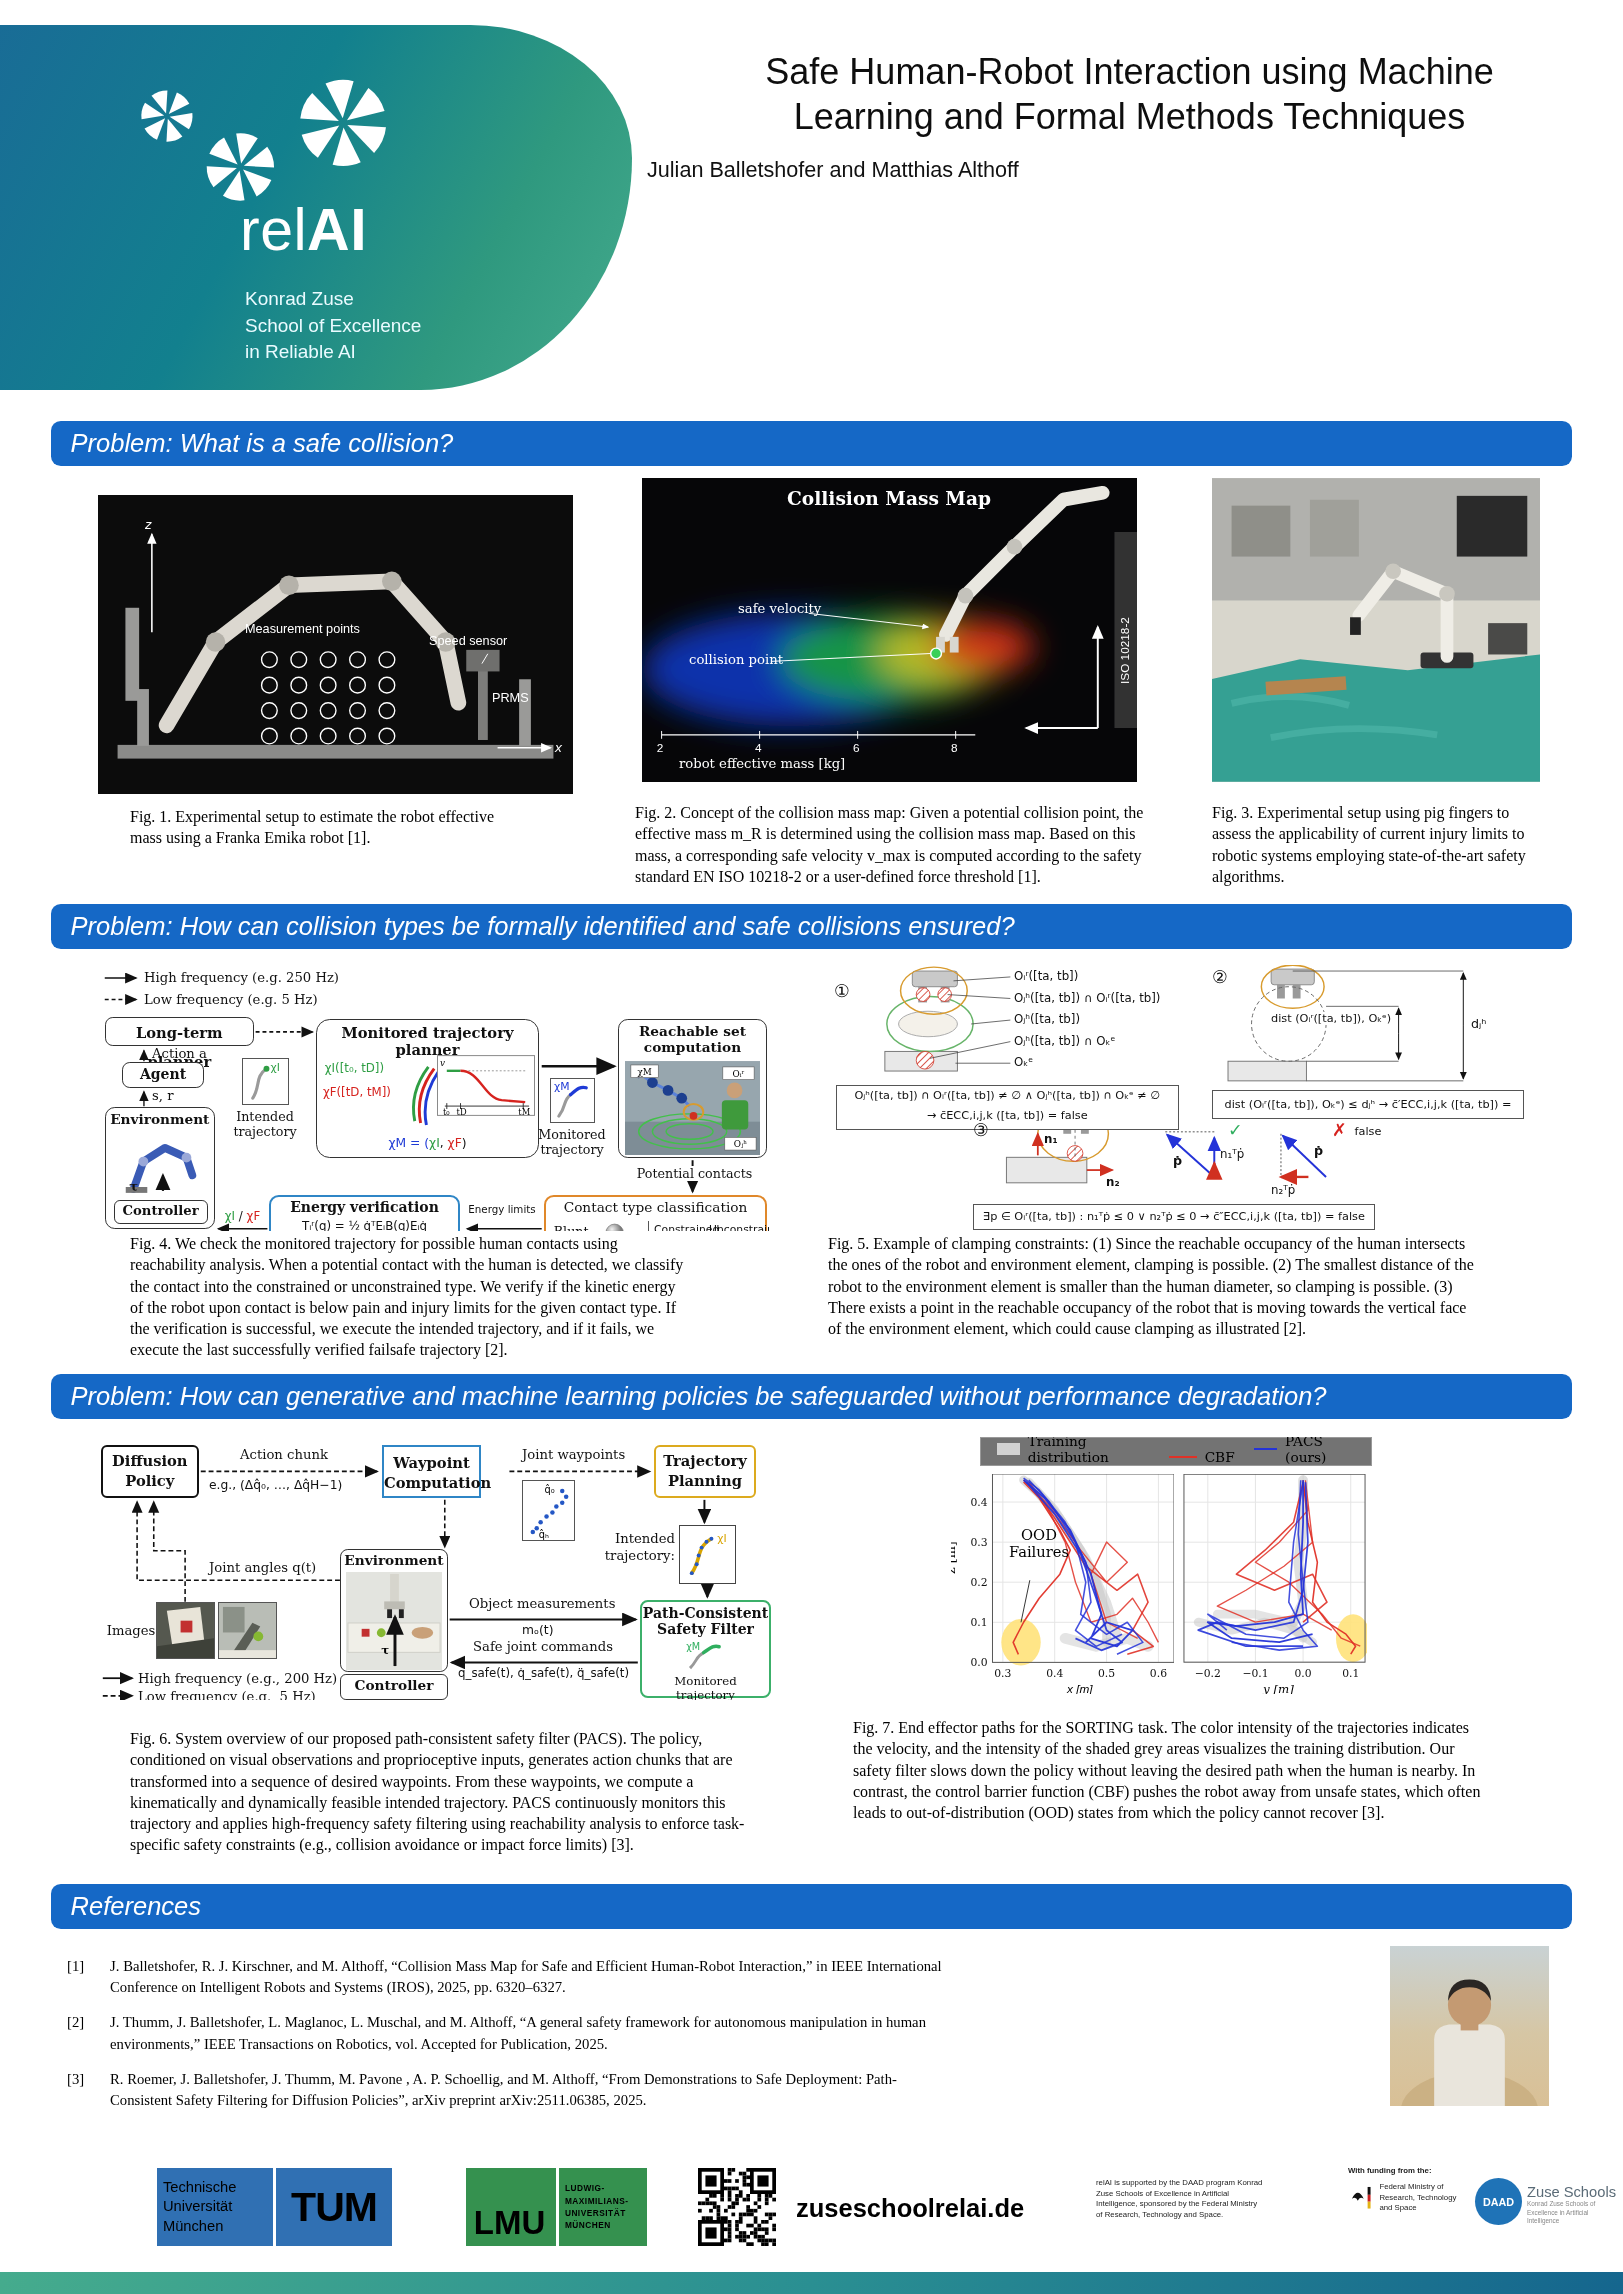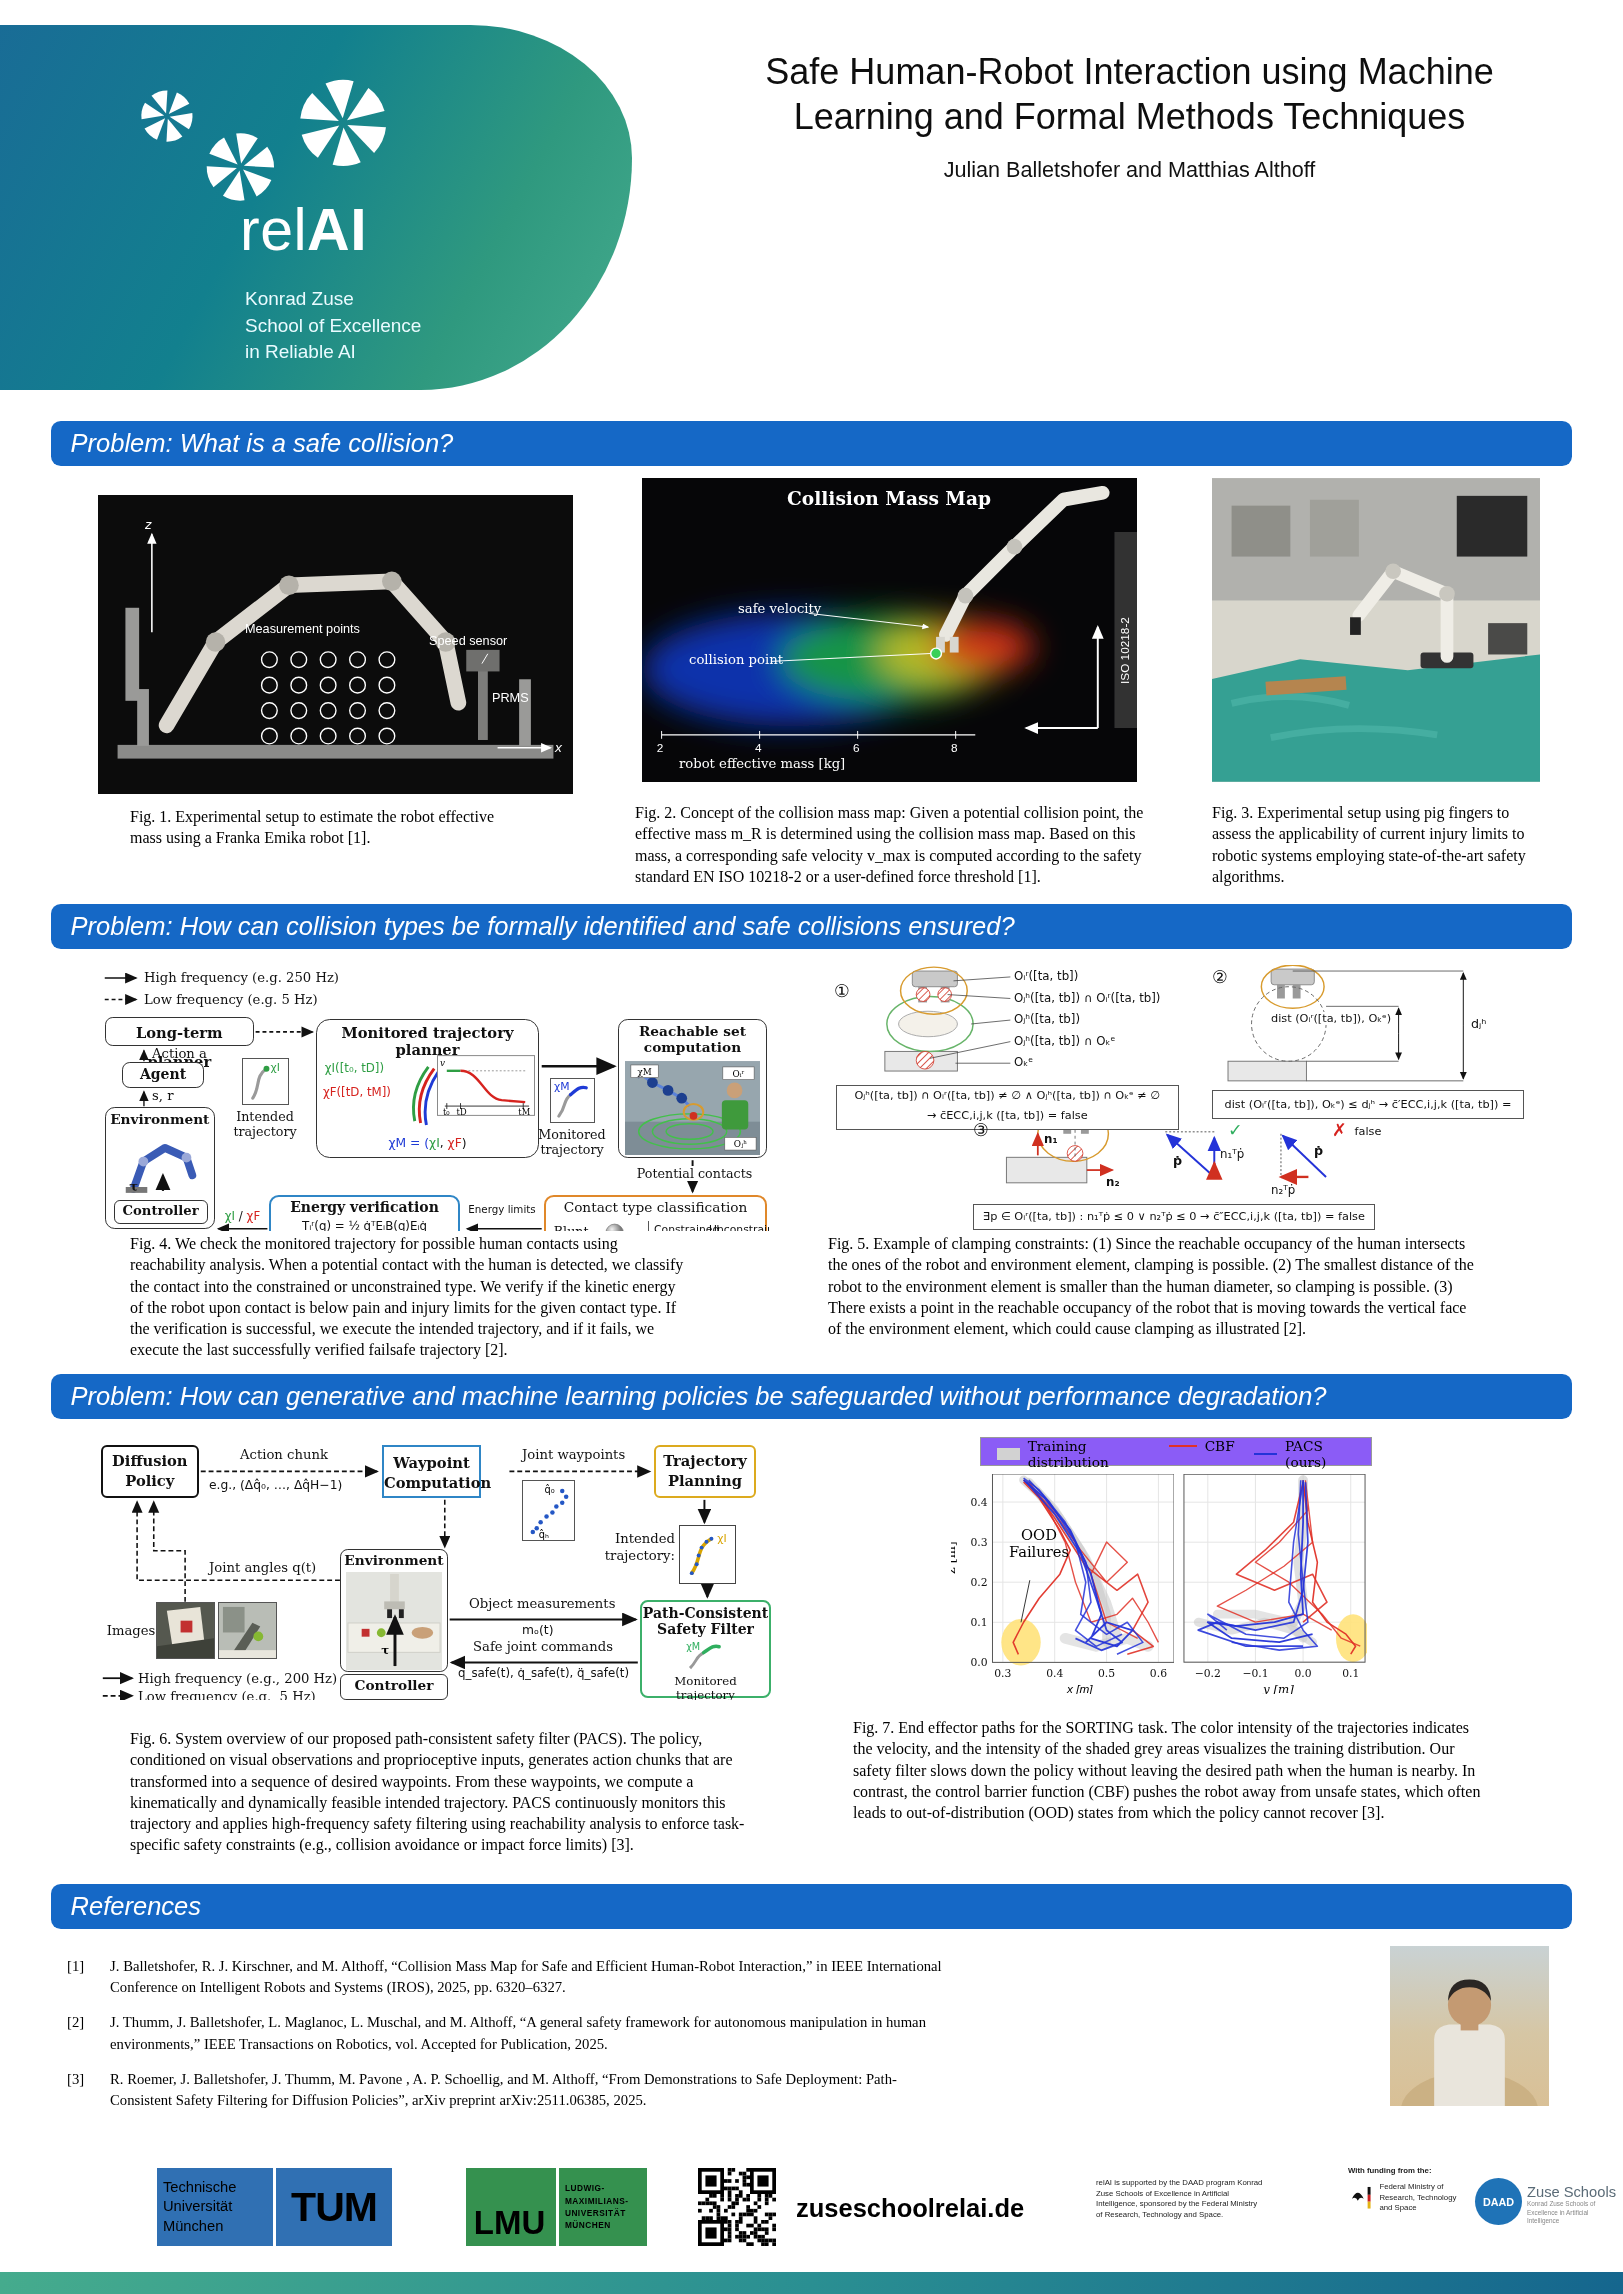--- a/index.html
+++ b/index.html
@@ -6,38 +6,38 @@
   body{background:#e8e8e8;font-family:"Liberation Sans",sans-serif}
   #poster{position:relative;width:1623px;height:2295px;background:#fff;margin:0 auto;overflow:hidden}
   .abs{position:absolute}
   .blob{position:absolute;left:0;top:24.5px;width:632px;height:365px;
     background:linear-gradient(118deg,#196c96 0%,#12808e 42%,#2f997f 74%,#45ab8d 100%);
     border-radius:0 225px 294px 0 / 0 186px 323px 0}
   .brand{position:absolute;left:240px;top:196px;color:#fff;font-size:59px;letter-spacing:0.5px}
   .brand b{font-weight:700}
   .school{position:absolute;left:245px;top:286px;color:#eafbff;font-size:19px;line-height:26.5px;font-weight:400}
   .title{position:absolute;left:647px;top:49px;width:965px;text-align:center;font-size:36px;line-height:1.25;color:#0e0e0e}
-  .authors{position:absolute;left:647px;top:157px;width:965px;text-align:center;font-size:21.6px;color:#111}
+  .authors{position:absolute;left:647px;top:157px;width:965px;text-align:left;font-size:21.6px;color:#111}
   .banner{position:absolute;left:51px;width:1521px;height:45px;background:#1568c6;border-radius:9.8px;
     color:#fff;font-style:italic;font-size:25.5px;line-height:45px;padding-left:19.6px;font-weight:500}
   .cap{position:absolute;font-family:"Liberation Serif",serif;font-size:16px;line-height:1.33;color:#000}
   .fig{position:absolute;overflow:hidden}
   .layer{position:absolute;left:0;top:0}
   .dl{position:absolute;font-family:"DejaVu Serif",serif;font-size:13.2px;color:#111;white-space:nowrap}
   .dls{position:absolute;font-family:"DejaVu Sans",sans-serif;font-size:11.8px;color:#111;white-space:nowrap}
   .dlc{position:absolute;font-family:"DejaVu Serif",serif;font-size:12.7px;color:#111;text-align:center;line-height:1.18}
   .bx{position:absolute;border:1.5px solid #333;border-radius:7.8px;background:#fff;font-family:"DejaVu Serif",serif;
     font-weight:bold;text-align:center;color:#111}
   .thumb{position:absolute;border:1.2px solid #555;background:#fff}
   .fbox{position:absolute;border:1px solid #555;background:#fff;font-family:"DejaVu Sans",sans-serif;text-align:center;color:#111}
   .green{color:#2f9e44}.red{color:#d6231f}.blue{color:#1f3bd6}.gre{color:#2fae5e}
   .ref{display:flex;gap:15.7px;font-family:"Liberation Serif",serif;font-size:14.7px;line-height:1.45;color:#000}
   .ref-num{width:27.4px;flex:none}
-  .lgd{position:absolute;border:1px solid #999;display:flex;align-items:flex-start;gap:19.6px;padding:0 15.7px;
-    font-family:"DejaVu Serif",serif;font-size:13.7px;background:#8b5cf6}
+  .lgd{position:absolute;border:1px solid #999;display:flex;align-items:flex-end;gap:19.6px;padding:0 15.7px;
+    font-family:"DejaVu Serif",serif;font-size:13.7px;background:#737373}
   .lg-item{display:flex;align-items:center;gap:7.8px}
   .lg-swatch{display:inline-block;width:27.4px;height:11.8px}
   .tile{position:absolute;color:#000000;display:flex;align-items:center;justify-content:center}
   .smalltxt{font-size:7.8px;line-height:1.35;color:#222}
 </style>
 </head>
 <body>
 
 <div id="poster">
 

